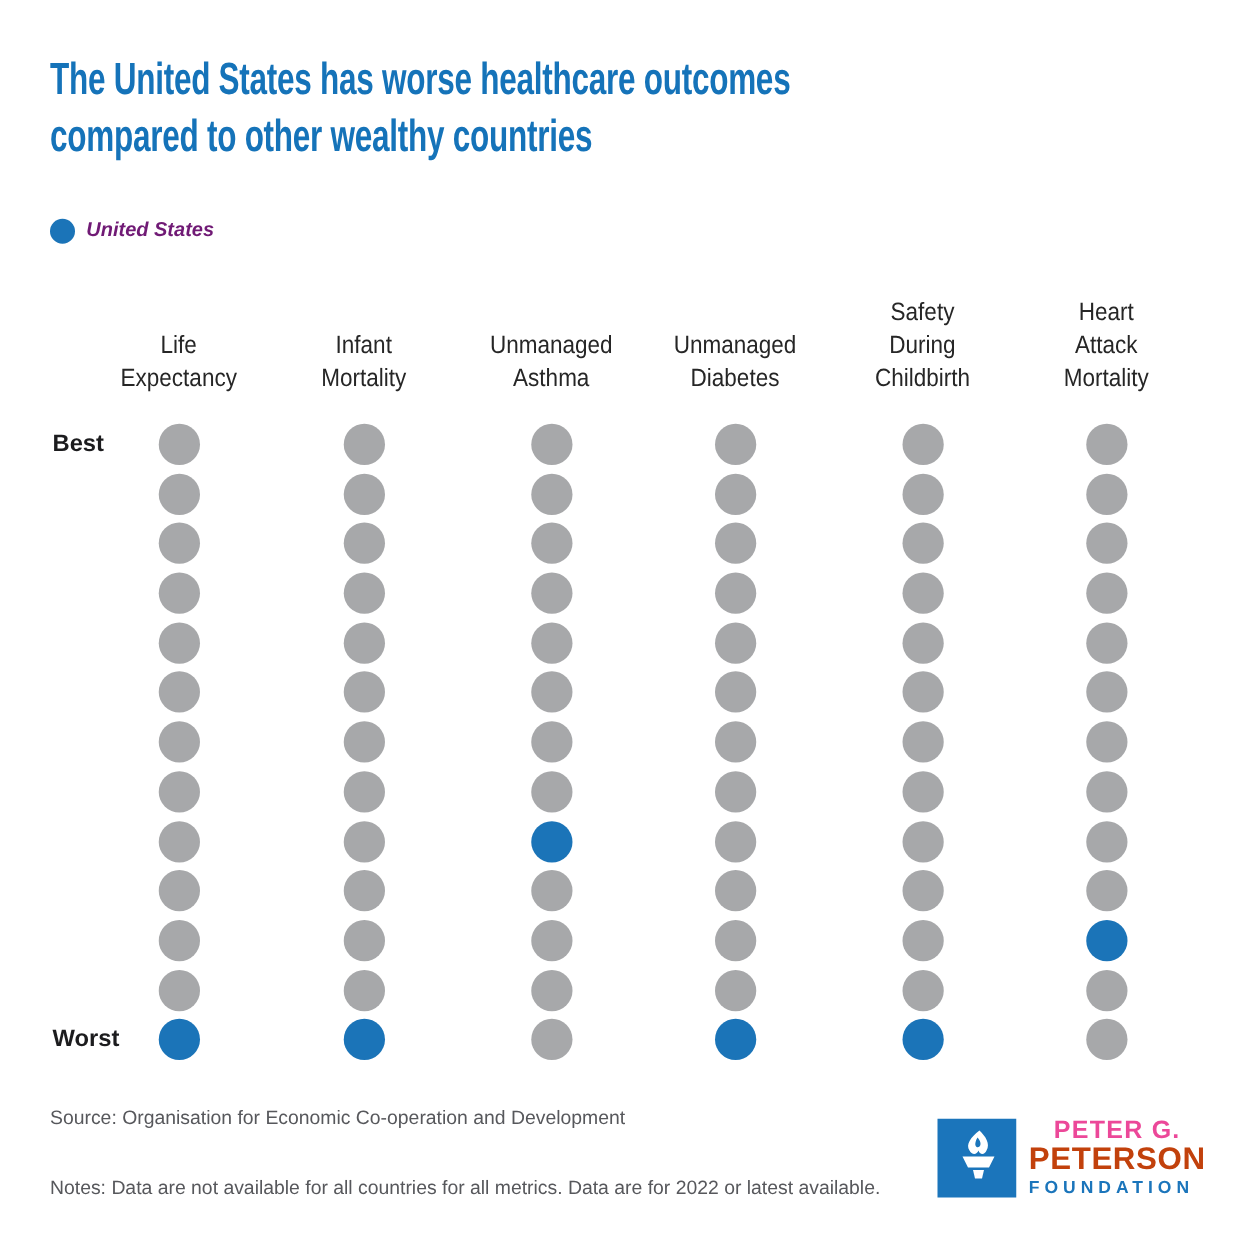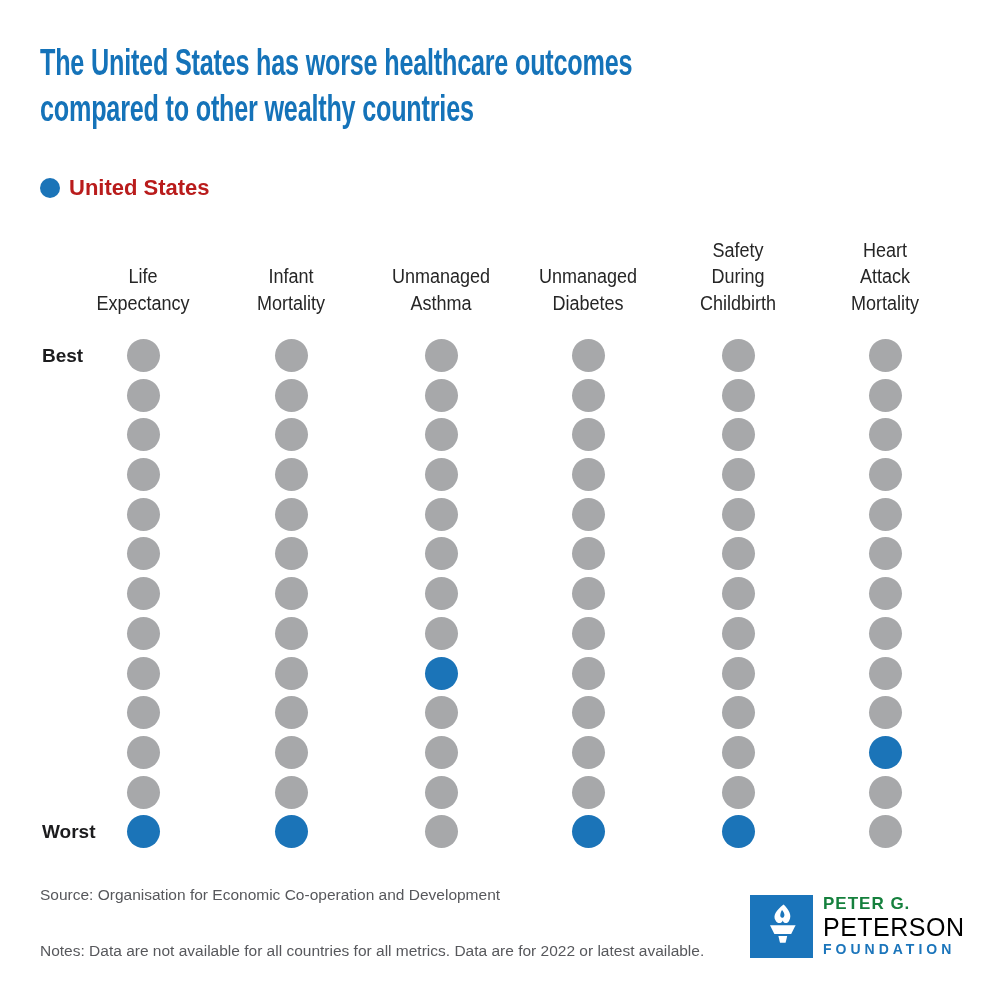--- a/index.html
+++ b/index.html
@@ -23,21 +23,21 @@
 
   .legend {
     position: absolute; left: 40px; top: 175px;
     display: flex; align-items: center; gap: 9px;
   }
   .legend-dot {
     width: 20px; height: 20px; border-radius: 50%;
     background: var(--dot-blue);
   }
   .legend-label {
-    font-size: 22px; font-weight: 700; color: #b91c1c;
+    font-size: 16px; font-weight: 700; color: #701a75; font-style: italic;
   }
 
   .scale-label {
     position: absolute; left: 42px;
     font-size: 19px; font-weight: 700; color: #1c1c1e;
   }
   .scale-best  { top: 345px; }
   .scale-worst { top: 821px; }
 
   .column {
@@ -76,25 +76,25 @@
     position: absolute; left: 750px; top: 894px;
     display: flex; align-items: center; gap: 10px;
   }
   .logo-mark {
     width: 63px; height: 63px; background: var(--logo-blue);
     display: flex; align-items: center; justify-content: center;
     flex: 0 0 auto;
   }
   .logo-text { display: flex; flex-direction: column; }
   .logo-line1 {
-    font-size: 17px; font-weight: 800; color: #15803d;
-    letter-spacing: 1px; line-height: 20px;
+    font-size: 20px; font-weight: 800; color: #ec4899;
+    letter-spacing: 1px; line-height: 20px; text-align: center;
   }
   .logo-line2 {
-    font-size: 25px; font-weight: 400; color: #000000;
+    font-size: 25px; font-weight: 700; color: #c2410c;
     letter-spacing: 0.5px; line-height: 26px;
   }
   .logo-line3 {
     font-size: 14px; font-weight: 700; color: var(--logo-blue);
     letter-spacing: 4px; line-height: 18px;
   }
 </style>
 </head>
 <body>
 

